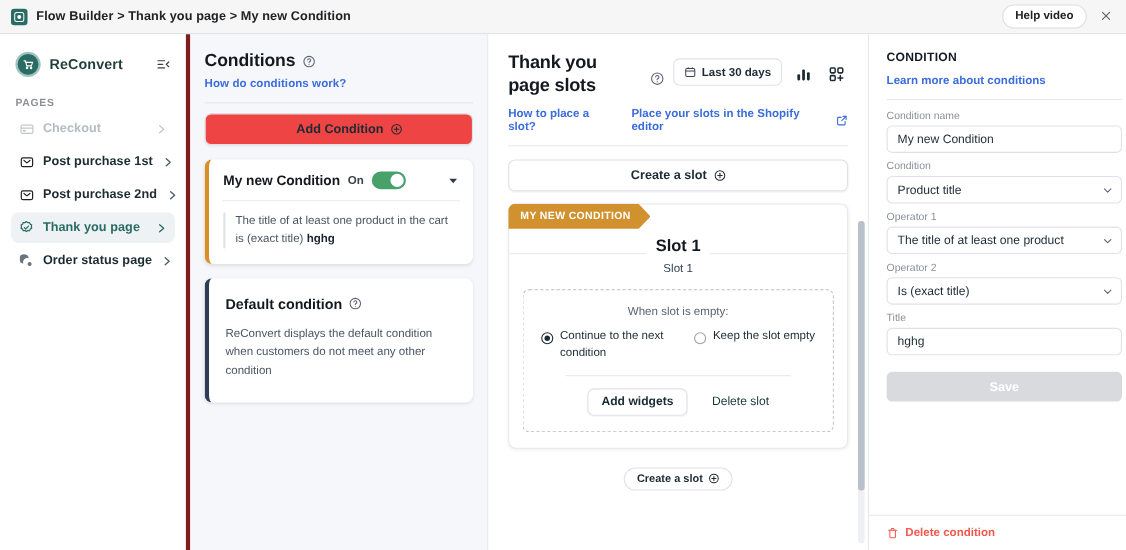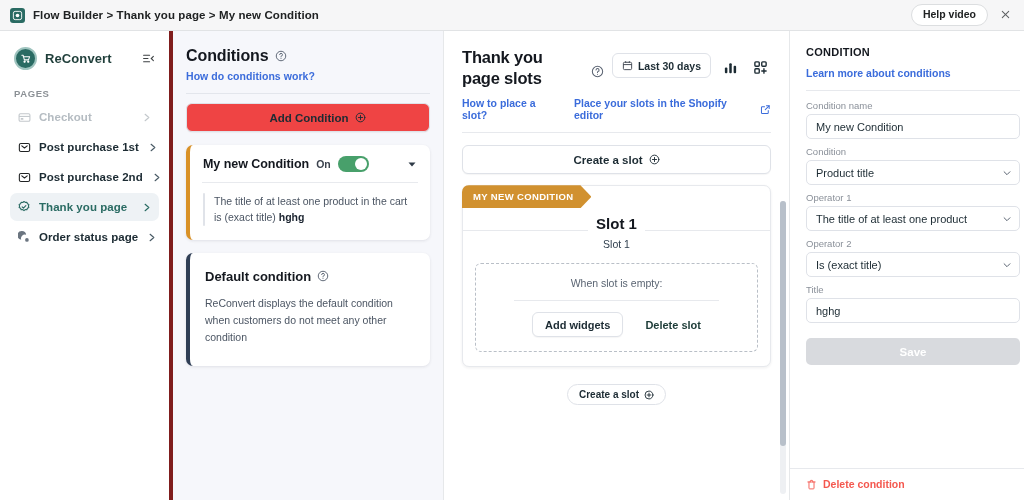--- a/index.html
+++ b/index.html
@@ -191,21 +191,21 @@
     width: 5px; height: 5px; border-radius: 50%; background: #1c2b33;
   }
   .radio-lbl { font-size: 10.5px; line-height: 1.5; color: #1c2b33; max-width: 100px; }
   .eb-hr { height: 1px; background: #e7e9ed; margin: 11px 28px 0 28px; }
   .eb-actions { display: flex; align-items: center; justify-content: center; gap: 22px; margin-top: 11px; }
   .btn-widgets {
     background: #fff; border: 1px solid #dfe2e8; border-radius: 6px;
     height: 25px; padding: 0 12px; font-size: 11px; font-weight: bold; color: #1c2b33; cursor: pointer;
     box-shadow: 0 1px 1px rgba(20,25,35,.04);
   }
-  .btn-delete-slot { font-size: 11px; font-weight: bold; color: #1c3b37; cursor: pointer; background:none; border:none; }
+  .btn-delete-slot { font-size: 11px; font-weight: normal; color: #1c3b37; cursor: pointer; background:none; border:none; }
   .create-slot-pill {
     margin: 17px auto 0 auto; width: fit-content;
     border: 1px solid #dfe2e8; border-radius: 14px; background: #fff;
     height: 21px; padding: 0 11px; display: flex; align-items: center; gap: 5px;
     font-size: 10px; font-weight: bold; color: #1c2b33; cursor: pointer;
   }
   .scroll-track {
     position: absolute; right: 3px; top: 170px; bottom: 6px;
     width: 6px; background: #eef0f3; border-radius: 3px; cursor: pointer;
   }
@@ -506,20 +506,30 @@
       <div class="slot-card">
         <div class="cond-ribbon">MY NEW CONDITION</div>
         <div class="slot-title-wrap">
           <div class="slot-rule"></div>
           <span class="slot-title">Slot 1</span>
         </div>
         <div class="slot-sub">Slot 1</div>
 
         <div class="empty-box">
           <div class="eb-title">When slot is empty:</div>
+          <div class="eb-radios">
+            <label class="radio-opt">
+              <span class="radio on"></span>
+              <span class="radio-lbl">Continue to the next condition</span>
+            </label>
+            <label class="radio-opt">
+              <span class="radio"></span>
+              <span class="radio-lbl">Keep the slot empty</span>
+            </label>
+          </div>
           <div class="eb-hr"></div>
           <div class="eb-actions">
             <button class="btn-widgets">Add widgets</button>
             <button class="btn-delete-slot">Delete slot</button>
           </div>
         </div>
       </div>
 
       <div class="create-slot-pill">
         <span>Create a slot</span>

